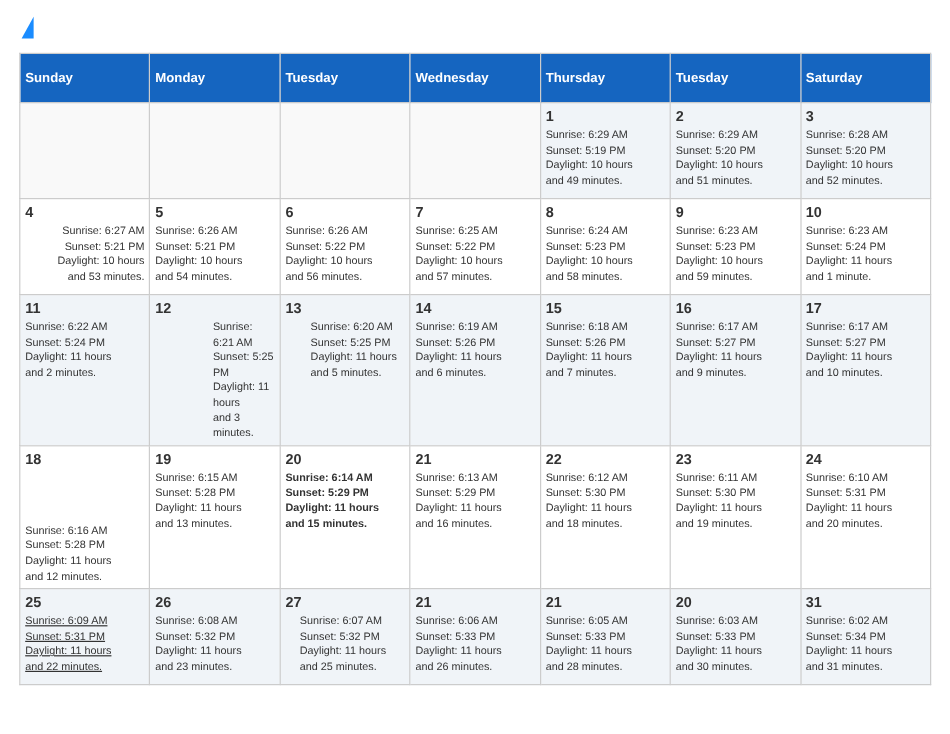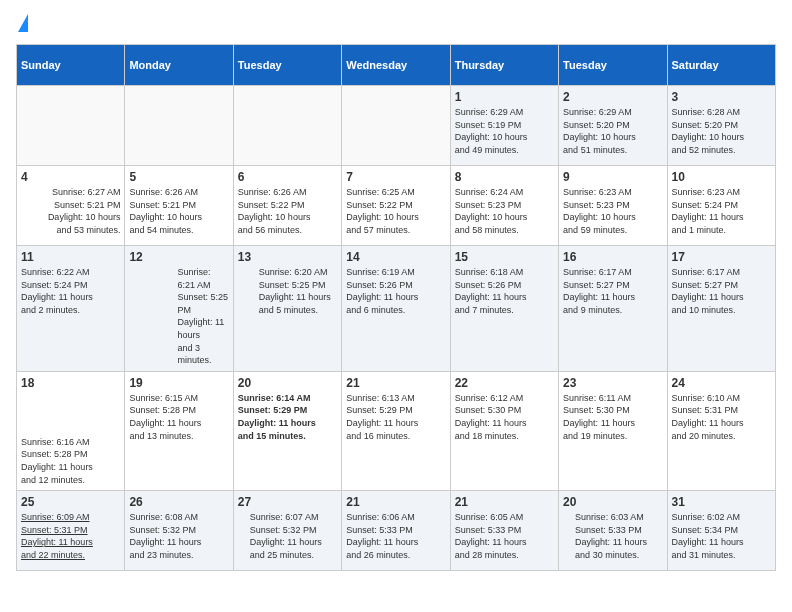--- a/index.html
+++ b/index.html
@@ -341,21 +341,21 @@
         </td>
         <td>
           <span class="day-num">21</span>
           <div class="day-info" style="white-space: pre-line;">Sunrise: 6:05 AM
 Sunset: 5:33 PM
 Daylight: 11 hours
 and 28 minutes.</div>
         </td>
         <td>
           <span class="day-num">20</span>
-          <div class="day-info" style="white-space: pre-line; margin-left: 12px;">Sunrise: 6:03 AM
+          <div class="day-info" style="white-space: pre-line;">Sunrise: 6:03 AM
 Sunset: 5:33 PM
 Daylight: 11 hours
 and 30 minutes.</div>
         </td>
         <td>
           <span class="day-num">31</span>
           <div class="day-info" style="white-space: pre-line;">Sunrise: 6:02 AM
 Sunset: 5:34 PM
 Daylight: 11 hours
 and 31 minutes.</div>

